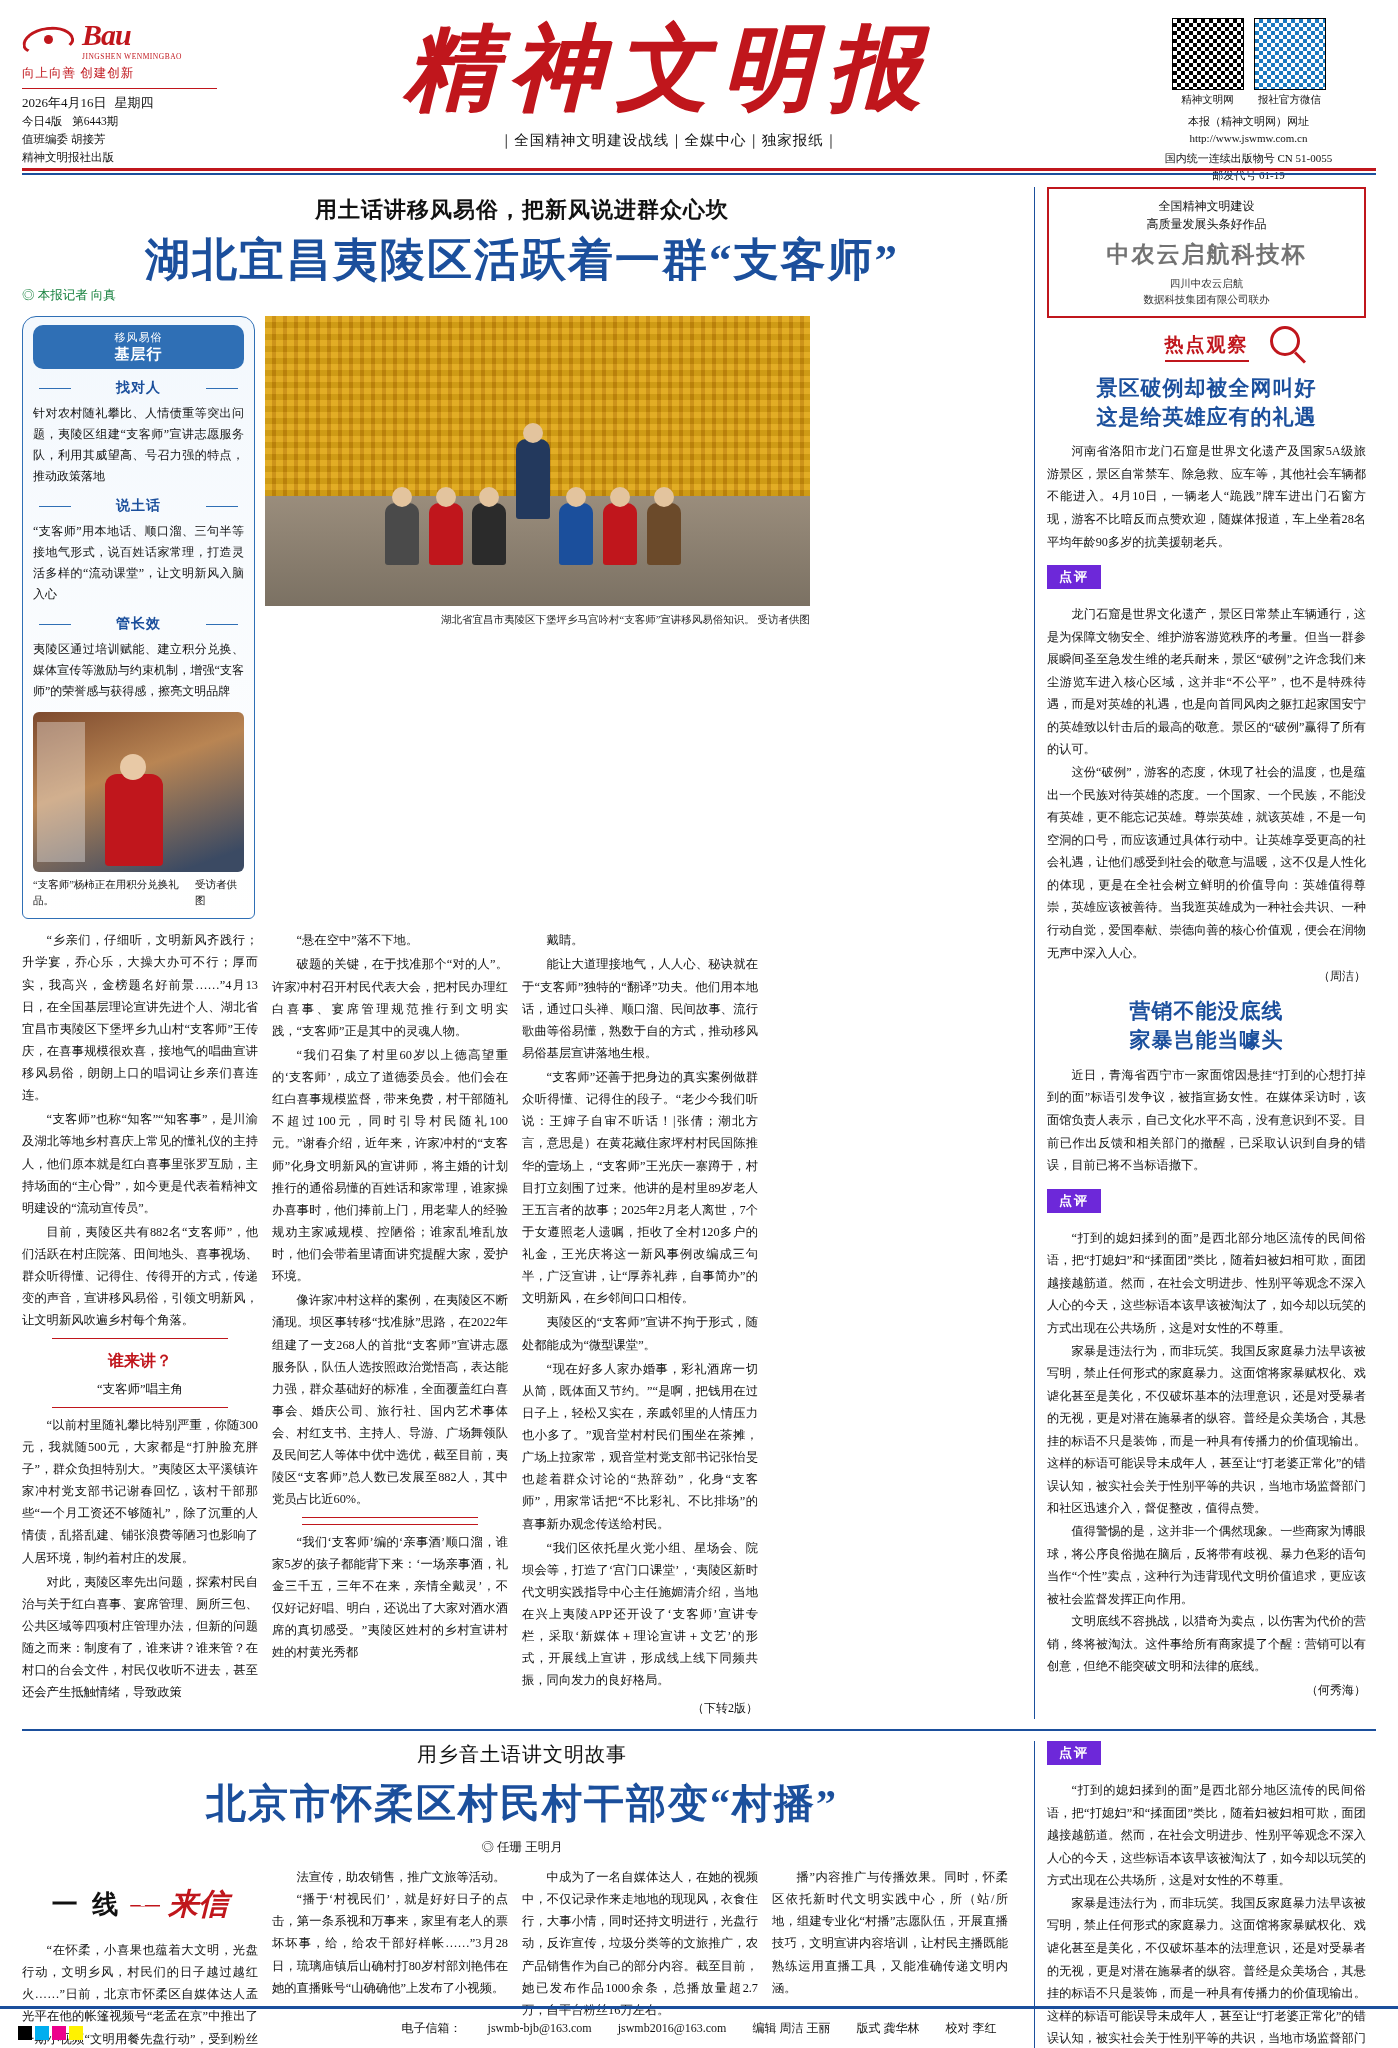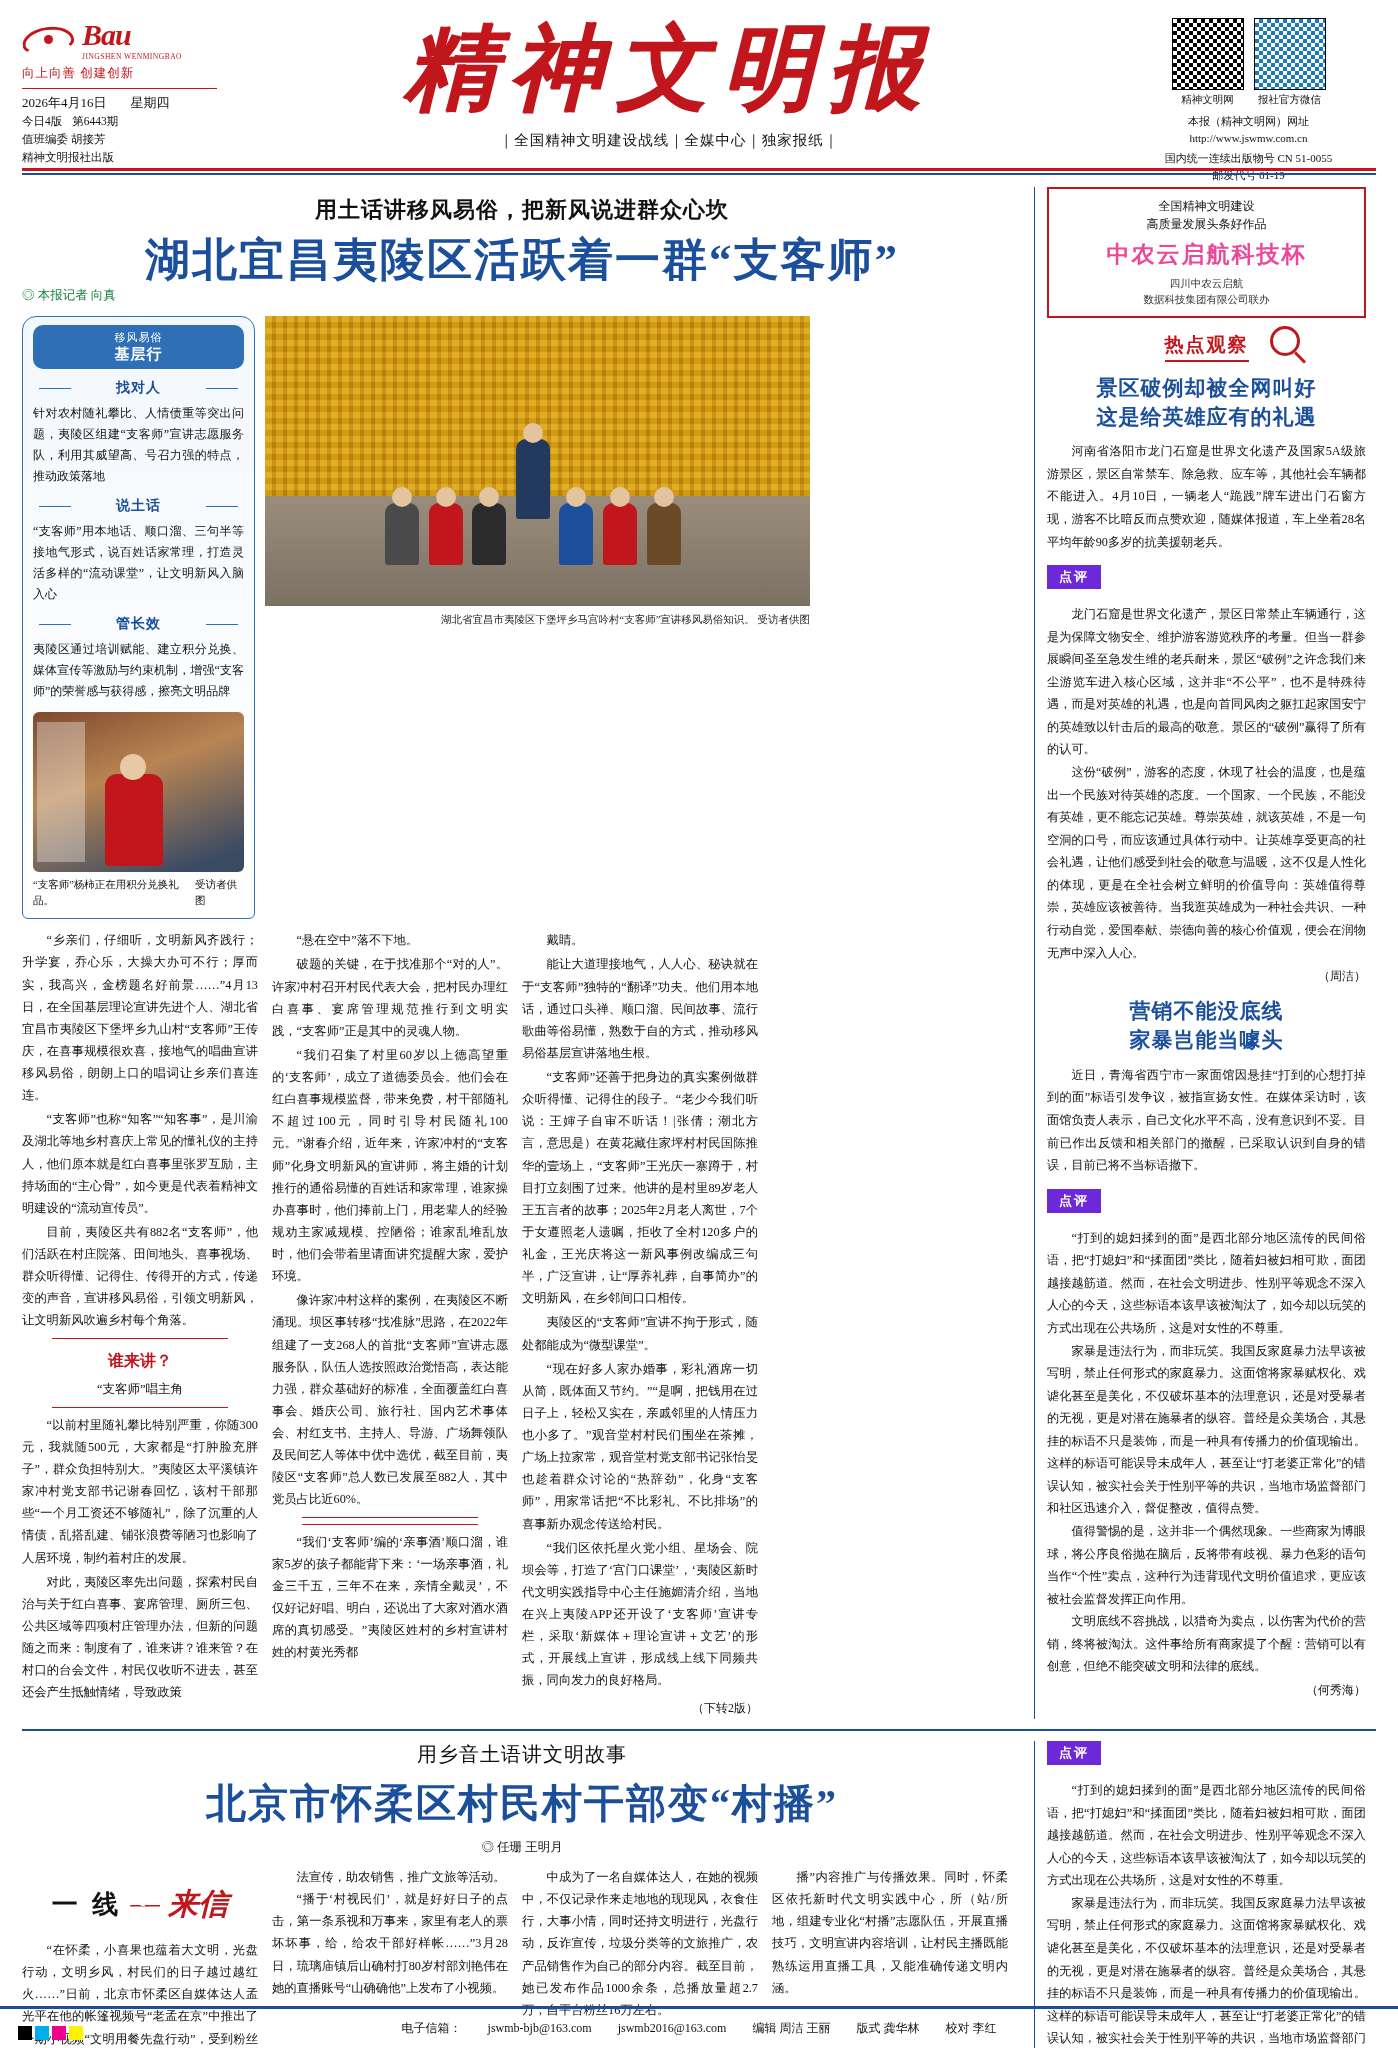--- a/index.html
+++ b/index.html
@@ -23,21 +23,21 @@
     position:absolute; left:0; top:6px; width:52px; height:26px;
     border:3px solid #c0161c; border-radius:50% 50% 40% 40%/60% 60% 40% 40%;
     border-bottom-color:transparent; transform:rotate(-8deg);
   }
   .logo-mark .dot { position:absolute; left:22px; top:14px; width:9px; height:9px; background:#c0161c; border-radius:50%; }
   .logo-bau { font-family:"Liberation Serif", serif; font-size:30px; font-style:italic; color:#c0161c; font-weight:bold; letter-spacing:-1px; line-height:1; }
   .logo-pinyin { font-size:7.5px; color:#c0161c; letter-spacing:0.5px; margin-top:2px; }
   .logo-slogan { font-size:12.5px; color:#c0161c; letter-spacing:1px; margin-top:4px; }
   .mh-left .rule { border-top:1px solid #c0161c; margin:6px 0 4px 0; }
   .mh-meta { font-size:12.5px; line-height:1.55; color:#111; }
-  .mh-meta .line1 { display:flex; gap:24px; font-size:13px; }
+  .mh-meta .line1 { display:flex; gap:8px; font-size:13px; }
   .mh-meta .sub { font-size:11.5px; }
   .mh-meta .issue { display:flex; gap:10px; font-size:11.5px; }
 
   .mh-center { flex:1; text-align:center; padding-top:6px; position:relative; }
   .mh-title {
     font-family:"Liberation Serif", serif;
     font-size:92px; font-weight:bold; color:#c0161c;
     letter-spacing:14px; line-height:1.05;
     font-style:italic;
     text-shadow: 1px 1px 0 #c0161c;
@@ -105,21 +105,21 @@
   .tcol { width:236px; font-size:12.3px; line-height:1.8; text-align:justify; }
   .tcol p { margin:0 0 2px 0; text-indent:2em; }
   .subhead-red { color:#c0161c; text-align:center; font-weight:bold; font-size:16px; margin:8px 0 2px; }
   .subhead-red .sm { display:block; font-size:12.5px; color:#111; font-weight:normal; margin-top:3px;}
   .hr-red { border-top:1px solid #c0161c; margin:6px 30px; }
   .cont-note { text-align:right; font-size:12px; margin-top:6px; }
 
   
   .award-box { border:2px solid #c0161c; padding:8px 0; text-align:center; }
   .award-top { font-size:12px; line-height:1.5; }
-  .award-main { font-size:23px; font-weight:bold; color:#ec4899; letter-spacing:2px; margin:6px 0; }
+  .award-main { font-size:23px; font-weight:bold; color:#737373; letter-spacing:2px; margin:6px 0; }
   .award-bot { font-size:10.5px; line-height:1.5; color:#333; }
   .hot-badge { text-align:center; margin-top:14px; position:relative; }
   .hot-badge .t { display:inline-block; font-size:19px; font-weight:bold; color:#c0161c; letter-spacing:2px; border-bottom:2px solid #c0161c; padding-bottom:2px;}
   .hot-badge .mag { position:absolute; right:66px; top:-6px; width:30px; height:30px; border:3px solid #c0161c; border-radius:50%; }
   .hot-badge .mag:after { content:""; position:absolute; right:-10px; bottom:-6px; width:14px; height:3px; background:#c0161c; transform:rotate(45deg); }
   .r-title { font-size:21px; font-weight:bold; color:#1b4f9c; text-align:center; line-height:1.4; margin-top:12px; letter-spacing:1px;}
   .r-body { font-size:12.2px; line-height:1.85; text-align:justify; margin-top:8px; }
   .r-body p { margin:0; text-indent:2em; }
   .pinglun { display:inline-block; background:#6d28d9; color:#fff; font-size:13px; padding:3px 12px; margin:12px 0 6px; font-weight:bold; letter-spacing:2px;}
   .sign { text-align:right; font-size:12px; margin-top:4px; }

